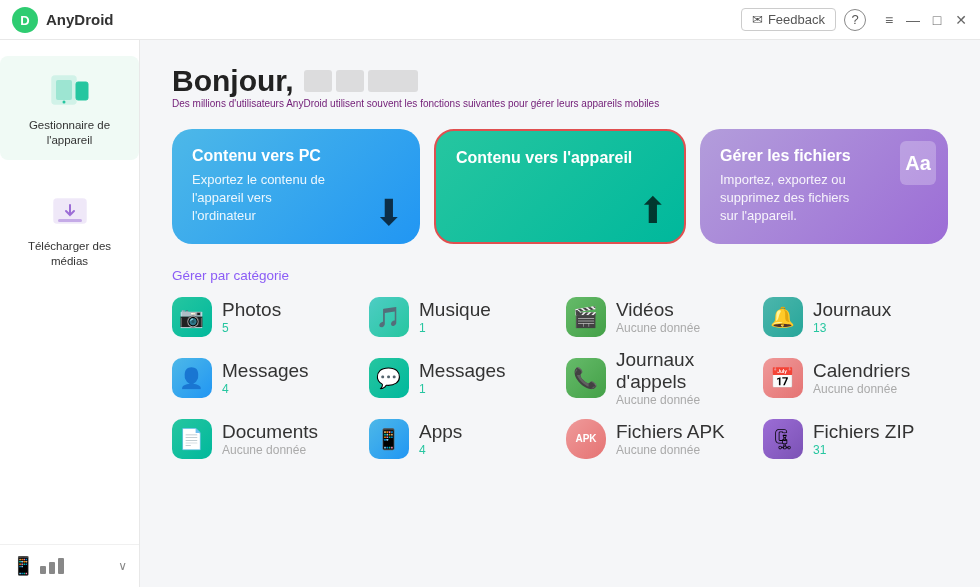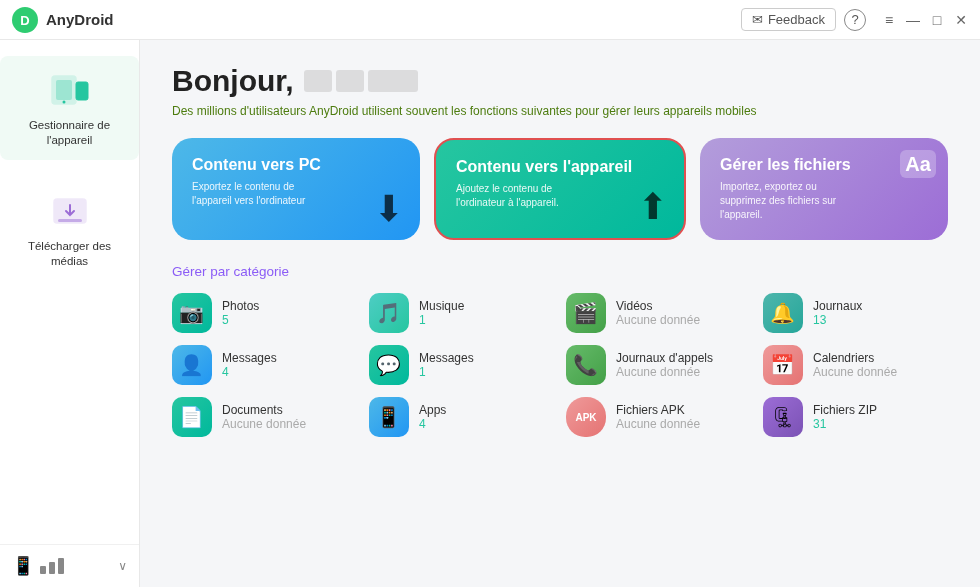--- a/index.html
+++ b/index.html
@@ -170,37 +170,37 @@
     .greeting-section {
       margin-bottom: 20px;
     }
     .greeting-title {
       font-size: 30px;
       font-weight: 700;
       color: #222;
       display: flex;
       align-items: center;
       gap: 10px;
-      margin-bottom: 6px;
+      margin-bottom: 0;
     }
     .greeting-blurred {
       display: inline-flex;
       gap: 4px;
       align-items: center;
     }
     .blur-block {
       width: 28px;
       height: 22px;
       background: #ccc;
       border-radius: 3px;
       opacity: 0.6;
     }
     .greeting-subtitle {
-      font-size: 12px;
-      color: #4d7c0f;
+      font-size: 10px;
+      color: #701a75;
     }
 
     
     .feature-cards {
       display: flex;
       gap: 14px;
       margin-bottom: 24px;
     }
     .feature-card {
       flex: 1;
@@ -221,40 +221,40 @@
     .feature-card.purple {
       background: linear-gradient(135deg, #b39ddb, #9c6dd6);
     }
     .feature-card-title {
       font-size: 16px;
       font-weight: 700;
       color: #fff;
       margin-bottom: 6px;
     }
     .feature-card-desc {
-      font-size: 10px;
+      font-size: 13px;
       color: rgba(255,255,255,0.9);
       line-height: 1.4;
       max-width: 140px;
     }
     .feature-card-icon {
       position: absolute;
       right: 16px;
       bottom: 10px;
       opacity: 0.7;
       font-size: 36px;
     }
     .feature-card-icon-purple {
       position: absolute;
       right: 12px;
       top: 12px;
       background: rgba(255,255,255,0.25);
       border-radius: 6px;
       width: 36px;
-      height: 28px;
+      height: 44px;
       display: flex;
       align-items: center;
       justify-content: center;
       font-size: 20px;
       font-weight: 700;
       color: #fff;
     }
 
     
     .category-title {
@@ -292,21 +292,21 @@
     .cat-message { background: linear-gradient(135deg, #26c6a0, #00b89c); }
     .cat-phone { background: linear-gradient(135deg, #66bb6a, #43a047); }
     .cat-calendar { background: linear-gradient(135deg, #ef9a9a, #e57373); }
     .cat-doc { background: linear-gradient(135deg, #26c6a0, #00b89c); }
     .cat-app { background: linear-gradient(135deg, #4db8e8, #2196f3); }
     .cat-apk { background: linear-gradient(135deg, #ef9a9a, #e57373); }
     .cat-zip { background: linear-gradient(135deg, #9c6dd6, #7b52b5); }
 
     .category-info {}
     .category-name {
-      font-size: 12px;
+      font-size: 19px;
       color: #333;
       font-weight: 500;
     }
     .category-count {
       font-size: 12px;
       color: #26c6a0;
       font-weight: 500;
     }
     .category-count.no-data {
       color: #aaa;
@@ -387,21 +387,20 @@
     </div>
 
     <div class="feature-cards">
       <div class="feature-card blue">
         <div class="feature-card-title">Contenu vers PC</div>
         <div class="feature-card-desc">Exportez le contenu de l'appareil vers l'ordinateur</div>
         <div class="feature-card-icon">⬇</div>
       </div>
       <div class="feature-card teal">
         <div class="feature-card-title">Contenu vers l'appareil</div>
-        <div class="feature-card-desc">Ajoutez le contenu de l'ordinateur à l'appareil.</div>
         <div class="feature-card-icon">⬆</div>
       </div>
       <div class="feature-card purple">
         <div class="feature-card-title">Gérer les fichiers</div>
         <div class="feature-card-desc">Importez, exportez ou supprimez des fichiers sur l'appareil.</div>
         <div class="feature-card-icon-purple">Aa</div>
       </div>
     </div>
 
     <div class="category-title">Gérer par catégorie</div>

